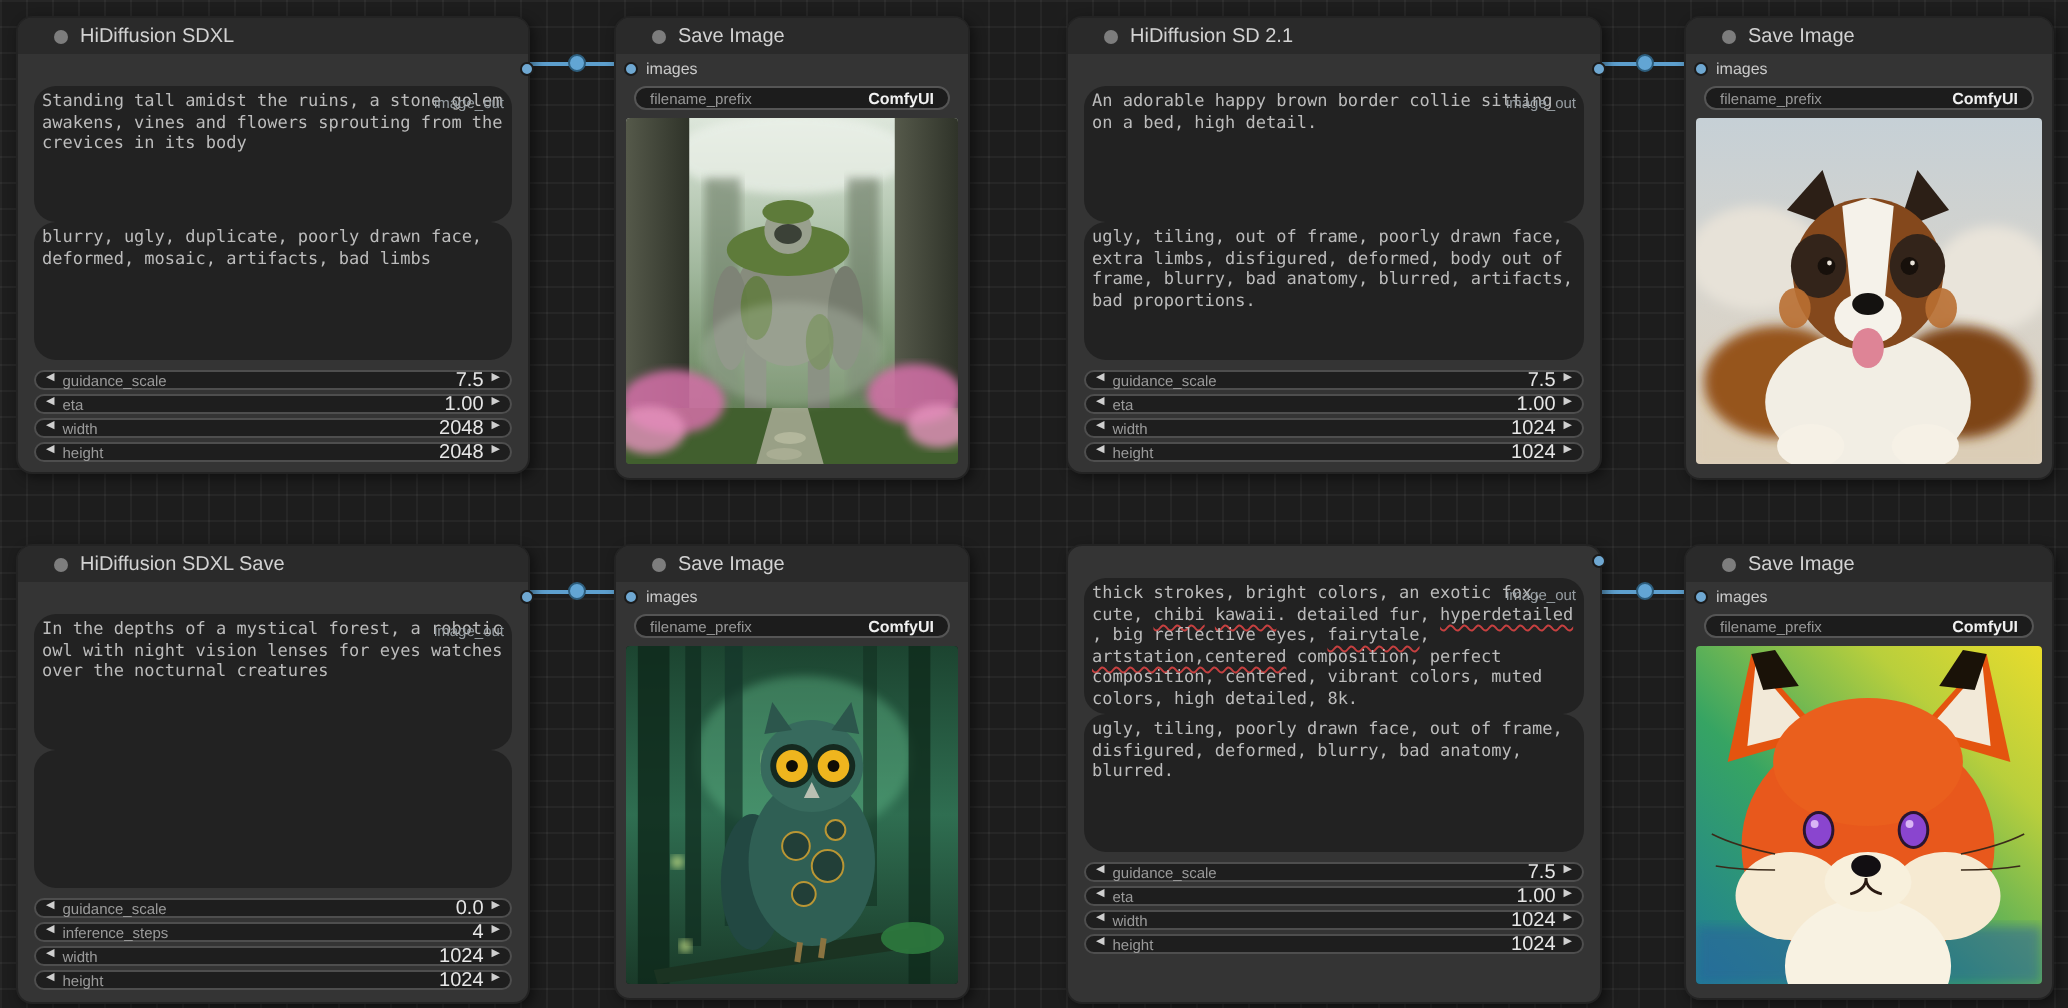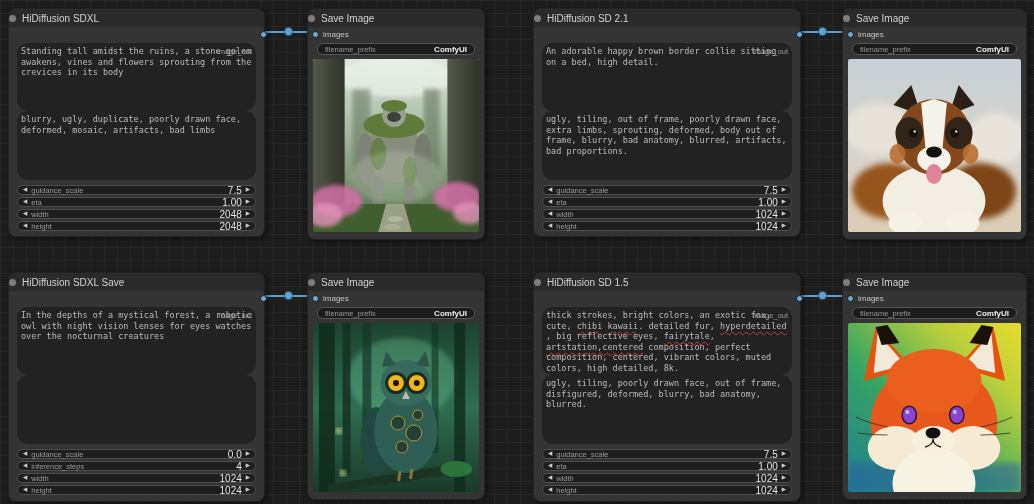--- a/index.html
+++ b/index.html
@@ -6,21 +6,21 @@
     font-family:"Liberation Sans",sans-serif;-webkit-font-smoothing:antialiased;}
   #canvas{position:relative;width:1034px;height:504px;
     background-color:#1d1d1d;
     background-image:
       linear-gradient(rgba(255,255,255,0.04) 1px, transparent 1px),
       linear-gradient(90deg, rgba(255,255,255,0.04) 1px, transparent 1px);
     background-size:13px 13px;}
   .node{position:absolute;background:#343434;border:1px solid #232323;border-radius:8px;
     box-shadow:2px 2px 6px rgba(0,0,0,0.45);box-sizing:border-box;}
   .titlebar{height:18px;background:#2a2a2a;border-radius:7px 7px 0 0;display:flex;align-items:center;
-    padding:0 0;gap:6px;}
+    padding:0 18px;gap:6px;}
   .cdot{width:7px;height:7px;border-radius:50%;background:#7d7d7d;flex:0 0 auto;}
   .ntitle{font-size:10px;color:#d2d2d2;white-space:nowrap;overflow:hidden;}
   .out-row{position:relative;height:12px;margin-top:2px;}
   .out-label{position:absolute;right:12px;top:18px;font-size:7.5px;color:#979ea3;}
   .pdot{position:absolute;width:7px;height:7px;border-radius:50%;background:#6fa8d2;
     border:1px solid #1b1b1b;box-sizing:border-box;}
   .pdot.out{right:-3px;top:2px;}
   .in-row{position:relative;height:12px;margin-top:2px;}
   .pdot.in{left:4px;top:2px;}
   .in-label{position:absolute;left:15px;top:1px;font-size:8px;color:#c9c9c9;}
@@ -161,21 +161,21 @@
   <div class="node" style="left:533px;top:8px;width:268px;height:229px;">
     <div class="titlebar">
       <span class="cdot"></span>
       <span class="ntitle">HiDiffusion SD 2.1</span>
     </div>
     <div class="out-row">
       <span class="out-label">image_out</span>
       <span class="pdot out"></span>
     </div>
     <div class="ta ta-pos">An adorable happy brown border collie sitting on a bed, high detail.</div>
-    <div class="ta ta-neg">ugly, tiling, out of frame, poorly drawn face, extra limbs, sprouting, deformed, body out of frame, blurry, bad anatomy, blurred, artifacts, bad proportions.</div>
+    <div class="ta ta-neg">ugly, tiling, out of frame, poorly drawn face, extra limbs, disfigured, deformed, body out of frame, blurry, bad anatomy, blurred, artifacts, bad proportions.</div>
     <div class="widgets">
       <div class="widget">
         <span class="warr">◀</span>
         <span class="wlabel">guidance_scale</span>
         <span class="wvalue">7.5</span>
         <span class="warr">▶</span>
       </div>
       <div class="widget">
         <span class="warr">◀</span>
         <span class="wlabel">eta</span>
@@ -343,24 +343,20 @@
         <circle cx="84" cy="60" r="3" fill="#100d05"></circle>
         <circle cx="105" cy="60" r="3" fill="#100d05"></circle>
         <polygon points="94,68 90,76 98,76" fill="#b9c0b2"></polygon>
         <rect x="86" y="148" width="3" height="10" fill="#8a7340" transform="rotate(8 87 152)"></rect>
         <rect x="98" y="146" width="3" height="10" fill="#8a7340" transform="rotate(8 99 150)"></rect>
       </svg>
     </div>
   </div>
 
   <div class="node" style="left:533px;top:272px;width:268px;height:230px;">
-    <div class="titlebar">
-      <span class="cdot"></span>
-      <span class="ntitle">HiDiffusion SD 1.5</span>
-    </div>
     <div class="out-row">
       <span class="out-label">image_out</span>
       <span class="pdot out"></span>
     </div>
     <div class="ta ta-pos"><span>thick strokes, bright colors, an exotic fox, cute, </span><span class="misspell">chibi</span><span> </span><span class="misspell">kawaii</span><span>. detailed fur, </span><span class="misspell">hyperdetailed</span><span> , big reflective eyes, </span><span class="misspell">fairytale</span><span>, </span><span class="misspell">artstation,centered</span><span> composition, perfect composition, centered, vibrant colors, muted colors, high detailed, 8k.</span></div>
     <div class="ta ta-neg">ugly, tiling, poorly drawn face, out of frame, disfigured, deformed, blurry, bad anatomy, blurred.</div>
     <div class="widgets">
       <div class="widget">
         <span class="warr">◀</span>
         <span class="wlabel">guidance_scale</span>

